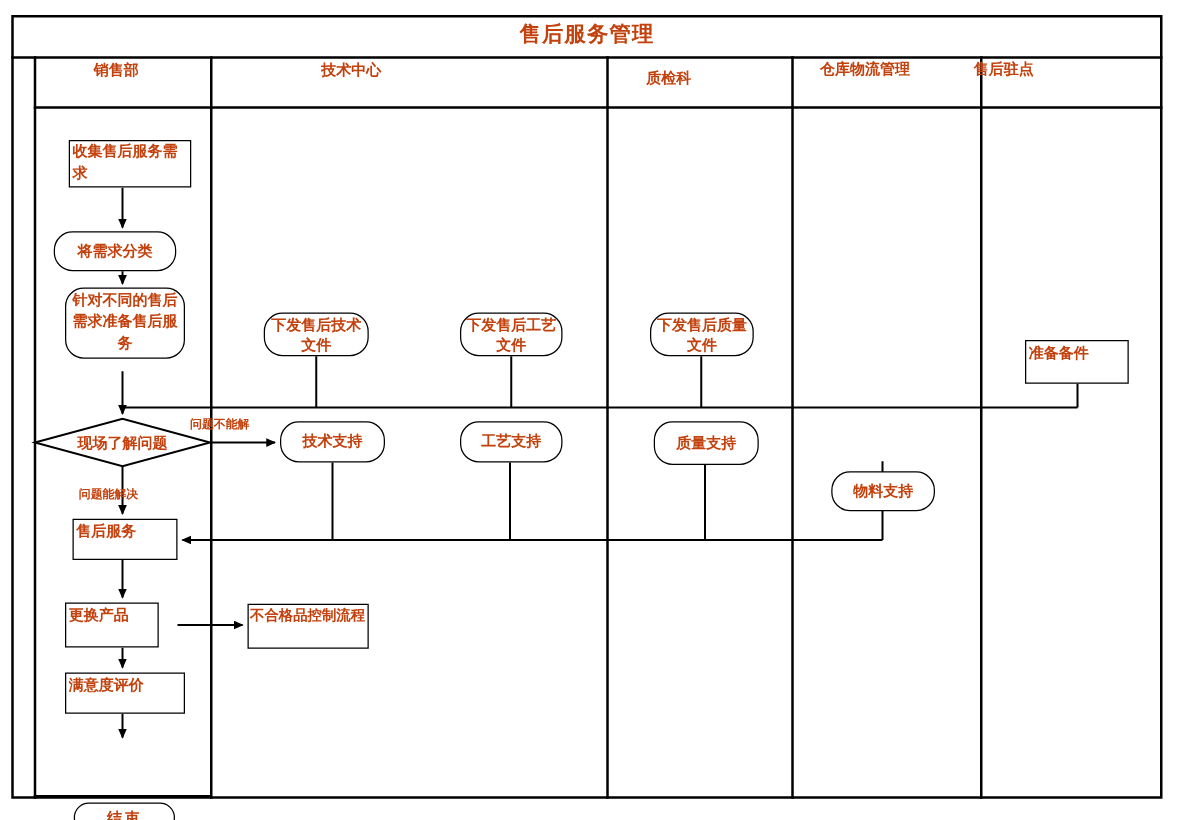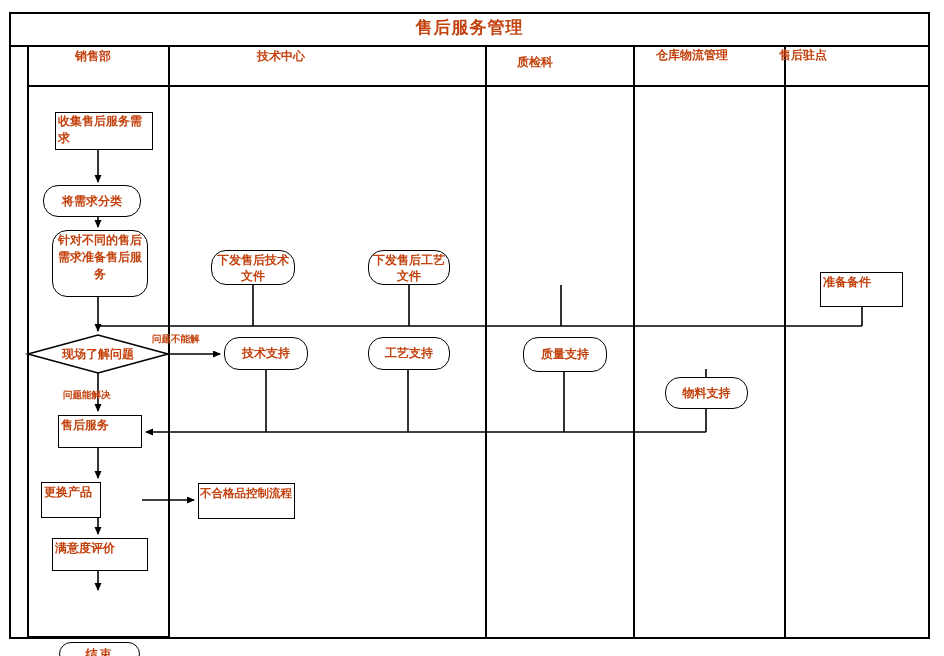--- a/index.html
+++ b/index.html
@@ -89,33 +89,34 @@
     <path d="M706,432 H146" marker-end="url(#arr)"></path>
     <path d="M98,448 V478" marker-end="url(#arr)"></path>
     <path d="M142,500 H194" marker-end="url(#arr)"></path>
     <path d="M98,518 V534" marker-end="url(#arr)"></path>
     <path d="M98,571 V590" marker-end="url(#arr)"></path>
     <polygon class="dm" points="28,354 98,335 168,354 98,373"></polygon>
   </svg>
 
   <div class="node tl" style="left:55px;top:112px;width:98px;height:38px;font-family:Liberation Mono, monospace;">收集售后服务需求</div>
   <div class="node tc vc" style="left:43px;top:185px;width:98px;height:32px;">将需求分类</div>
-  <div class="node tc" style="left:52px;top:230px;width:96px;height:67px;">针对不同的售后需求准备售后服务</div>
+  <div class="node tc" style="left:52px;top:230px;width:96px;height:57px;">针对不同的售后需求准备售后服务</div>
   <div class="diamond-text" style="left:48px;top:346px;width:100px;">现场了解问题</div>
   <div class="node tl" style="left:58px;top:415px;width:84px;height:33px;">售后服务</div>
-  <div class="node tl" style="left:41px;top:482px;width:60px;height:36px;">更换产品</div>
+  <div class="node tl" style="left:52px;top:482px;width:75px;height:36px;">更换产品</div>
   <div class="node tl" style="left:52px;top:538px;width:96px;height:33px;">满意度评价</div>
   <div class="terminator" style="left:59px;top:594px;width:81px;height:24px;">结束</div>
 
   <div class="node tc" style="left:211px;top:250px;width:84px;height:35px;line-height:16px;">下发售后技术文件</div>
   <div class="node tc" style="left:368px;top:250px;width:82px;height:35px;line-height:16px;">下发售后工艺文件</div>
   <div class="node tc vc" style="left:224px;top:337px;width:84px;height:33px;">技术支持</div>
   <div class="node tc vc" style="left:368px;top:337px;width:82px;height:33px;">工艺支持</div>
   <div class="node tl" style="left:198px;top:483px;width:97px;height:36px;font-size:11.5px;padding:1px 0 0 1px;">不合格品控制流程</div>
 
+  <div class="node tc" style="left:520px;top:250px;width:83px;height:35px;line-height:16px;">下发售后质量文件</div>
   <div class="node tc vc" style="left:523px;top:337px;width:84px;height:35px;">质量支持</div>
 
   <div class="node tc vc" style="left:665px;top:337px;width:83px;height:32px;margin-top:40px;">物料支持</div>
 
   <div class="node tl" style="left:820px;top:252px;width:83px;height:35px;margin-top:20px;">准备备件</div>
 
   <div class="edge-label" style="left:152px;top:333px;">问题不能解</div>
   <div class="edge-label" style="left:63px;top:389px;">问题能解决</div>
 
 </div>

